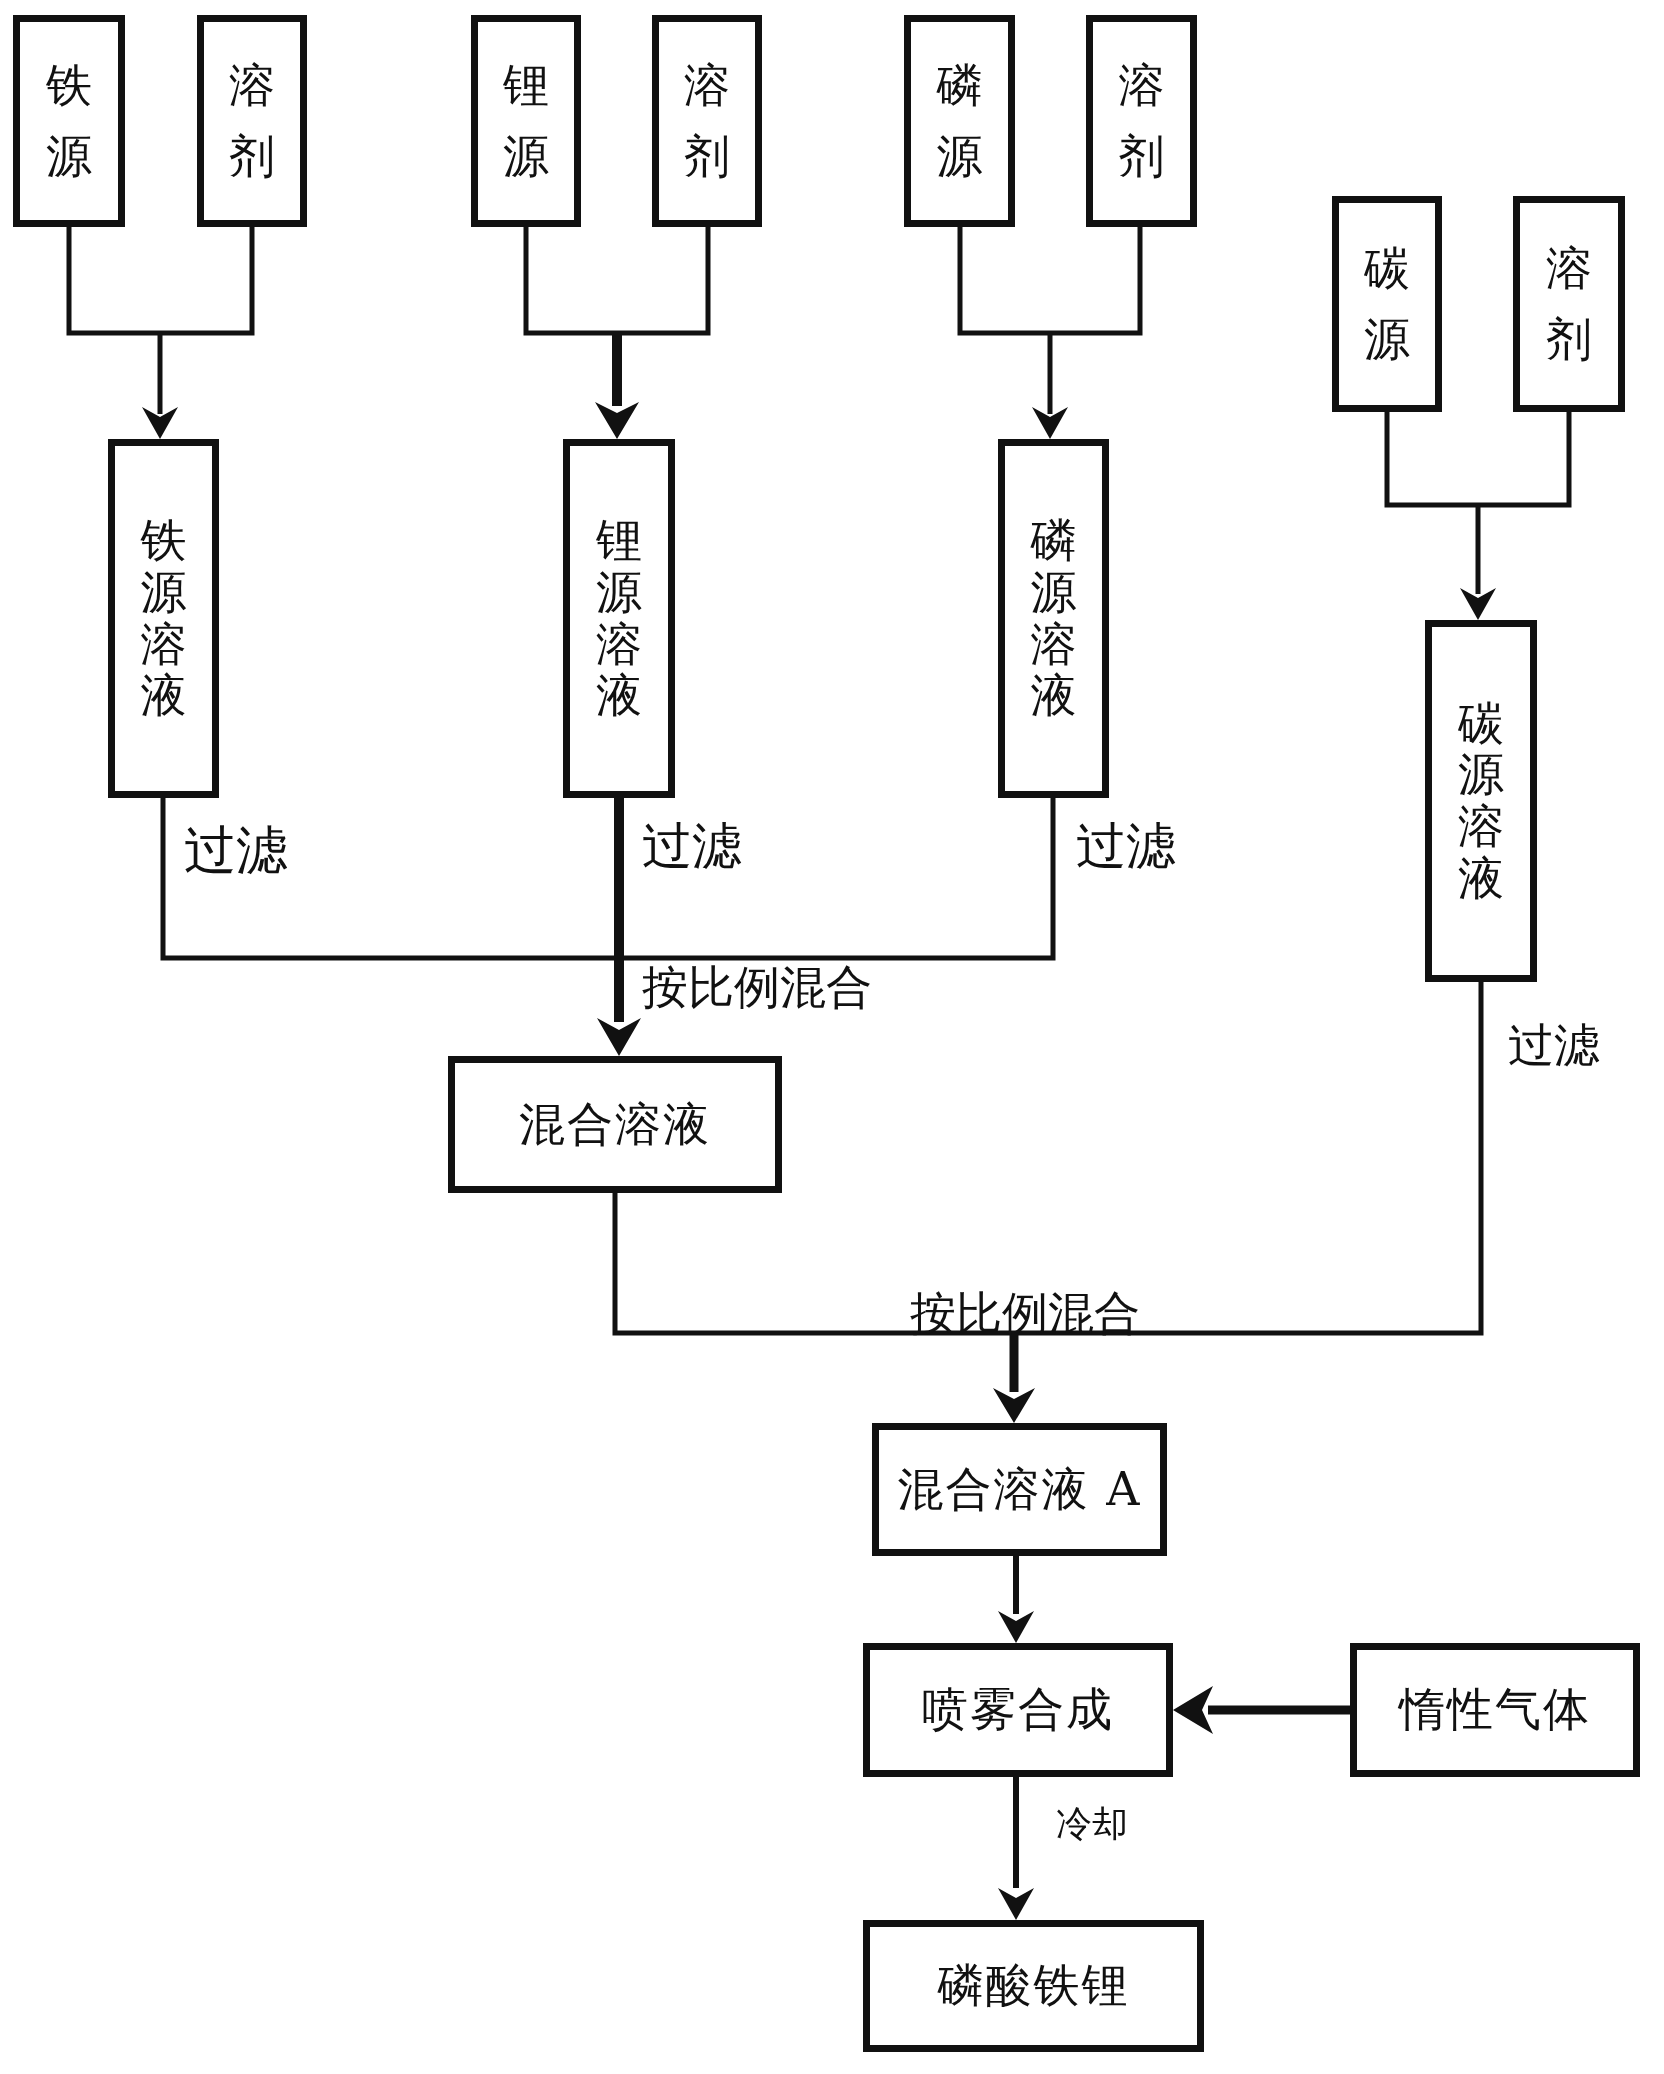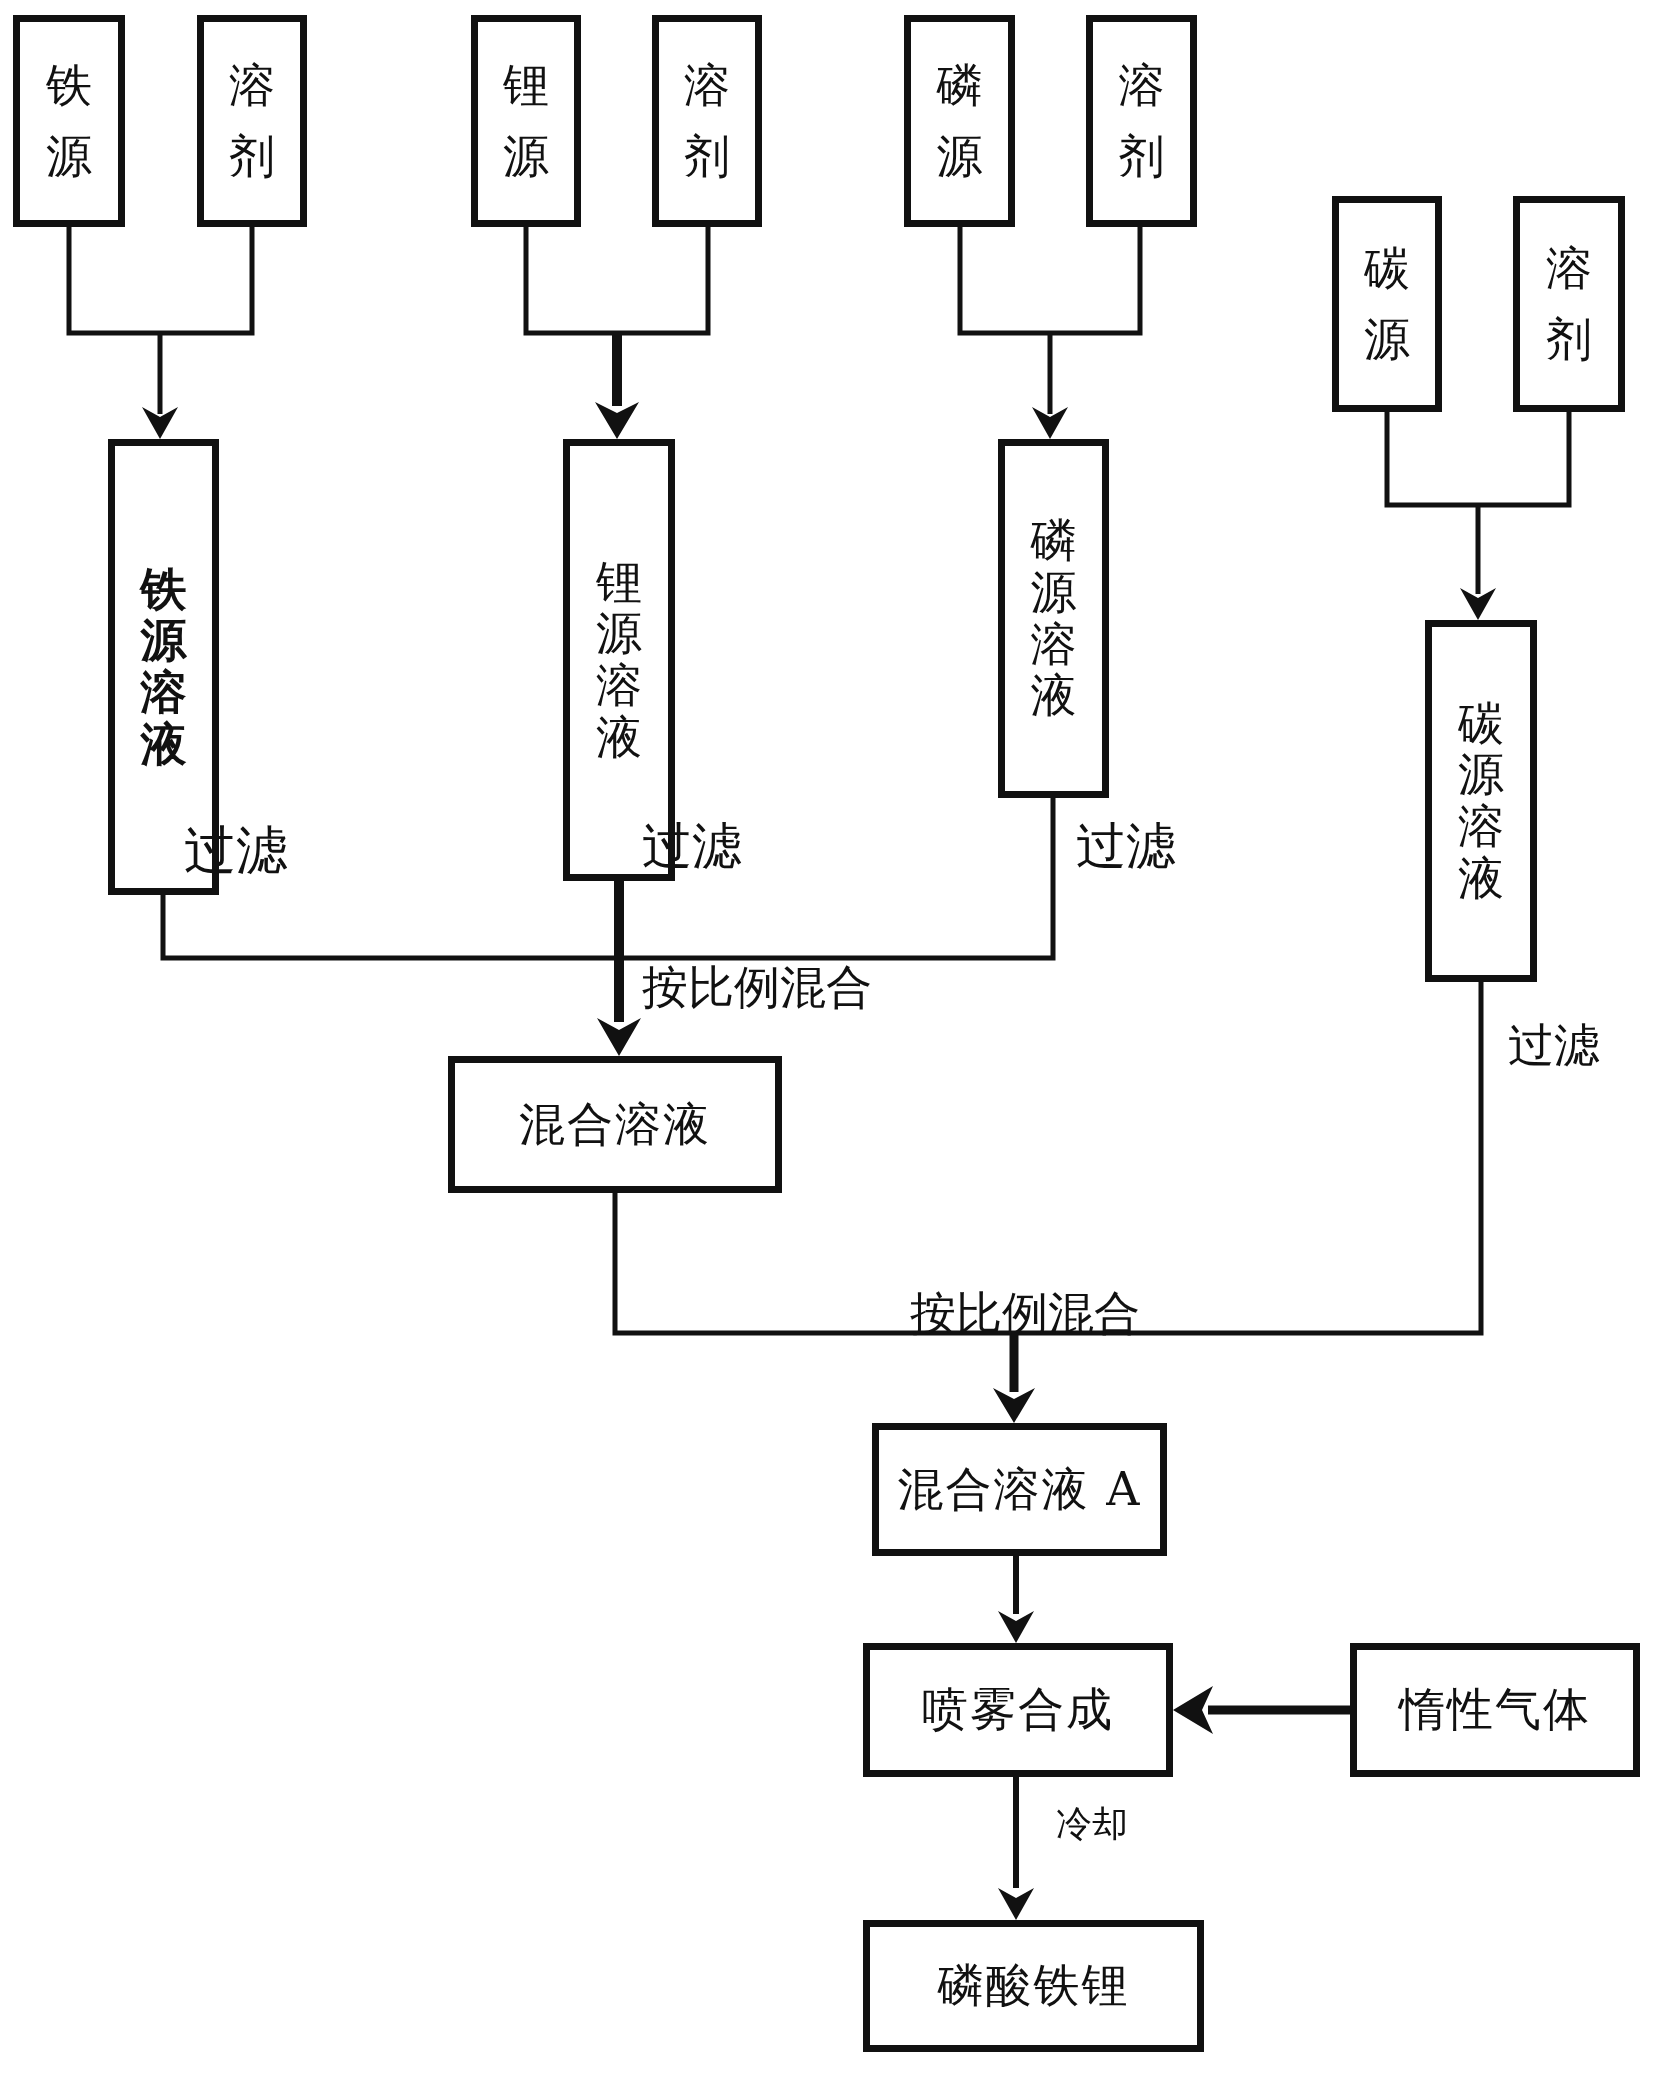--- a/index.html
+++ b/index.html
@@ -34,22 +34,22 @@
   
   .b-iron   {left:13px;  top:15px;  width:112px; height:212px;}
   .b-solv1  {left:197px; top:15px;  width:110px; height:212px;}
   .b-li     {left:471px; top:15px;  width:110px; height:212px;}
   .b-solv2  {left:652px; top:15px;  width:110px; height:212px;}
   .b-p      {left:904px; top:15px;  width:111px; height:212px;}
   .b-solv3  {left:1086px;top:15px;  width:111px; height:212px;}
   .b-c      {left:1332px;top:196px; width:110px; height:216px;}
   .b-solv4  {left:1513px;top:196px; width:112px; height:216px;}
   
-  .b-iron-sol{left:108px; top:439px; width:111px; height:456px;font-weight:bold;}
-  .b-li-sol  {left:563px; top:439px; width:112px; height:442px;}
+  .b-iron-sol{left:108px; top:439px; width:111px; height:359px;}
+  .b-li-sol  {left:563px; top:439px; width:112px; height:359px;}
   .b-p-sol   {left:998px; top:439px; width:111px; height:359px;}
   .b-c-sol   {left:1425px;top:620px; width:112px; height:362px;}
   
   .b-mixed   {left:448px; top:1056px;width:334px; height:137px;}
   .b-mixed-a {left:847px; top:1423px;width:295px; height:133px;margin-left:25px;}
   .b-spray   {left:863px; top:1643px;width:310px; height:134px;}
   .b-inert   {left:1350px;top:1643px;width:290px; height:134px;}
   .b-product {left:863px; top:1920px;width:341px; height:132px;}
   
   .l-filter1{left:184px; top:824px; font-size:52px;}

